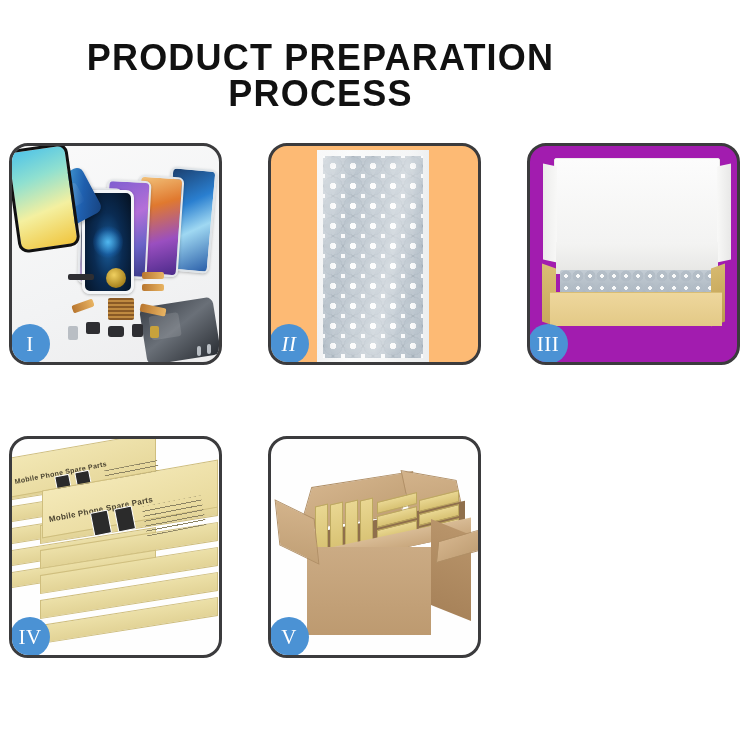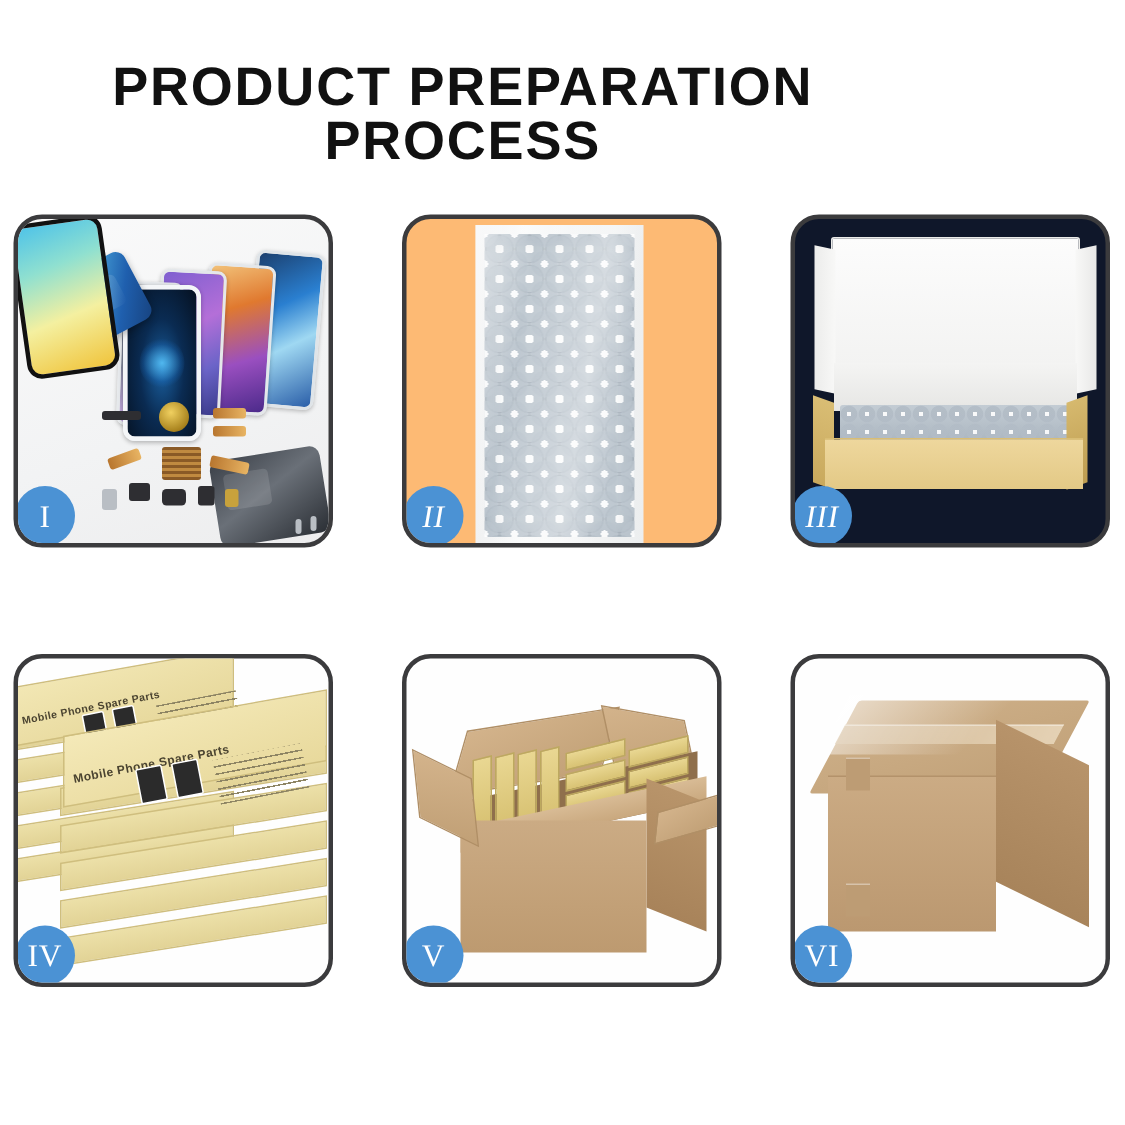--- a/index.html
+++ b/index.html
@@ -5,21 +5,21 @@
   * { margin:0; padding:0; box-sizing:border-box; }
   html, body { width:750px; height:750px; }
   body {
     background:#ffffff;
     font-family:"Liberation Sans", sans-serif;
     overflow:hidden;
   }
   #page { position:relative; width:750px; height:750px; background:#fff; }
 
   
-  .header { position:absolute; left:4px; top:0; width:609px; text-align:center; }
+  .header { position:absolute; left:16px; top:0; width:609px; text-align:center; }
   .title {
     font-family:"Liberation Sans", sans-serif;
     font-size:36px; font-weight:700; color:#111;
     letter-spacing:1.2px; line-height:1;
     margin-top:40px;
   }
   .subtitle {
     font-family:"Liberation Sans", sans-serif;
     font-size:14.5px; font-weight:400; color:#1a1a1a;
     letter-spacing:0.25px; margin-top:14px;
@@ -119,21 +119,21 @@
             background-size:20px 20px, 100% 100%;
             border-radius:3px;
             box-shadow:inset 0 0 14px rgba(120,135,150,.45); }
   .bubbles:after{ content:""; position:absolute; inset:0;
             background:radial-gradient(circle at 10px 10px, rgba(255,255,255,.9) 0 2.4px, rgba(186,196,205,.75) 2.4px 8.4px, transparent 9.2px);
             background-size:20px 20px; background-position:10px 10px; }
   .wrapsheen { position:absolute; left:46px; top:4px; width:112px; height:214px;
             background:linear-gradient(100deg,rgba(255,255,255,.55) 0%,rgba(255,255,255,0) 28%,rgba(255,255,255,.35) 62%,rgba(255,255,255,0) 80%); }
 
   
-  .p3 { background:#0f172a;font-style:italic; }
+  .p3 { background:#a21caf; }
   .b3-lid { position:absolute; left:24px; top:12px; width:166px; height:104px;
             background:linear-gradient(180deg,#fcfcfc,#f1f1f0);
             border:1px solid #ececea; border-radius:2px; }
   .b3-lid:before{ content:""; position:absolute; left:-12px; top:6px; width:14px; height:96px;
             background:linear-gradient(90deg,#ececeb,#f8f8f7); transform:skewY(12deg); }
   .b3-lid:after{ content:""; position:absolute; right:-12px; top:6px; width:14px; height:96px;
             background:linear-gradient(90deg,#f8f8f7,#e8e8e7); transform:skewY(-12deg); }
   .b3-innerwall { position:absolute; left:26px; top:96px; width:162px; height:32px;
             background:linear-gradient(180deg,#f4f4f3,#e6e6e4); }
   .b3-fill { position:absolute; left:30px; top:124px; width:156px; height:26px;
@@ -340,27 +340,15 @@
         <div class="yb yb4"></div>
         <div class="c5-rim"></div>
         <div class="c5-right"></div>
         <div class="c5-body"></div>
         <div class="flap flap-left"></div>
         <div class="flap flap-right"></div>
       </div>
       <div class="badge">V</div>
     </div>
 
-    <div class="panel p6">
-      <div class="scene">
-        <div class="c6-top"></div>
-        <div class="tape tape-top"></div>
-        <div class="c6-sheen"></div>
-        <div class="c6-side"></div>
-        <div class="c6-front"></div>
-        <div class="tape tape-flapL"></div>
-        <div class="tape tape-flapB"></div>
-      </div>
-      <div class="badge">VI</div>
-    </div>
 
   </div>
 </div>
 
 </body></html>

